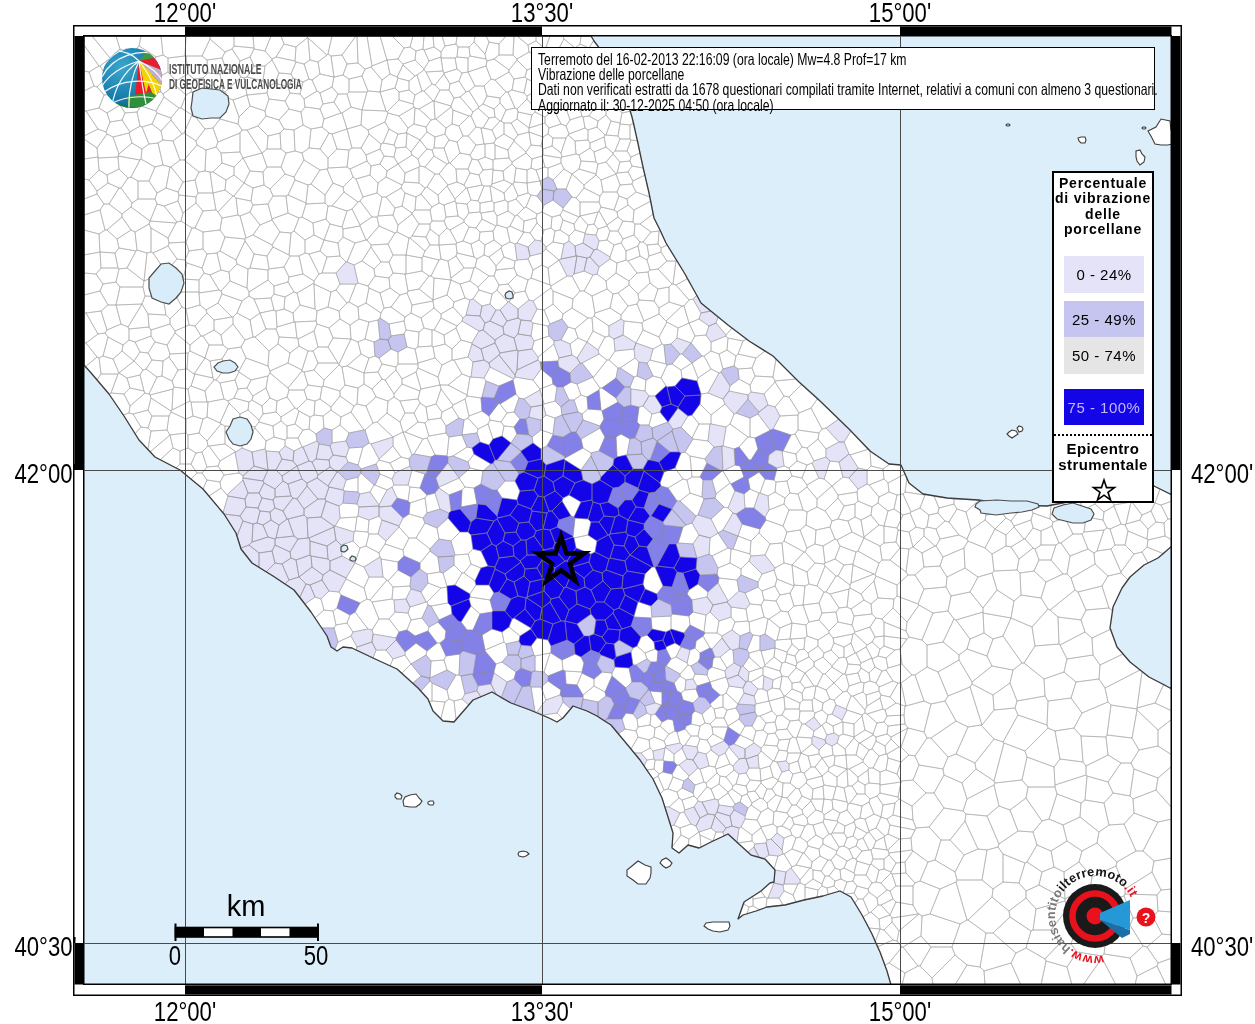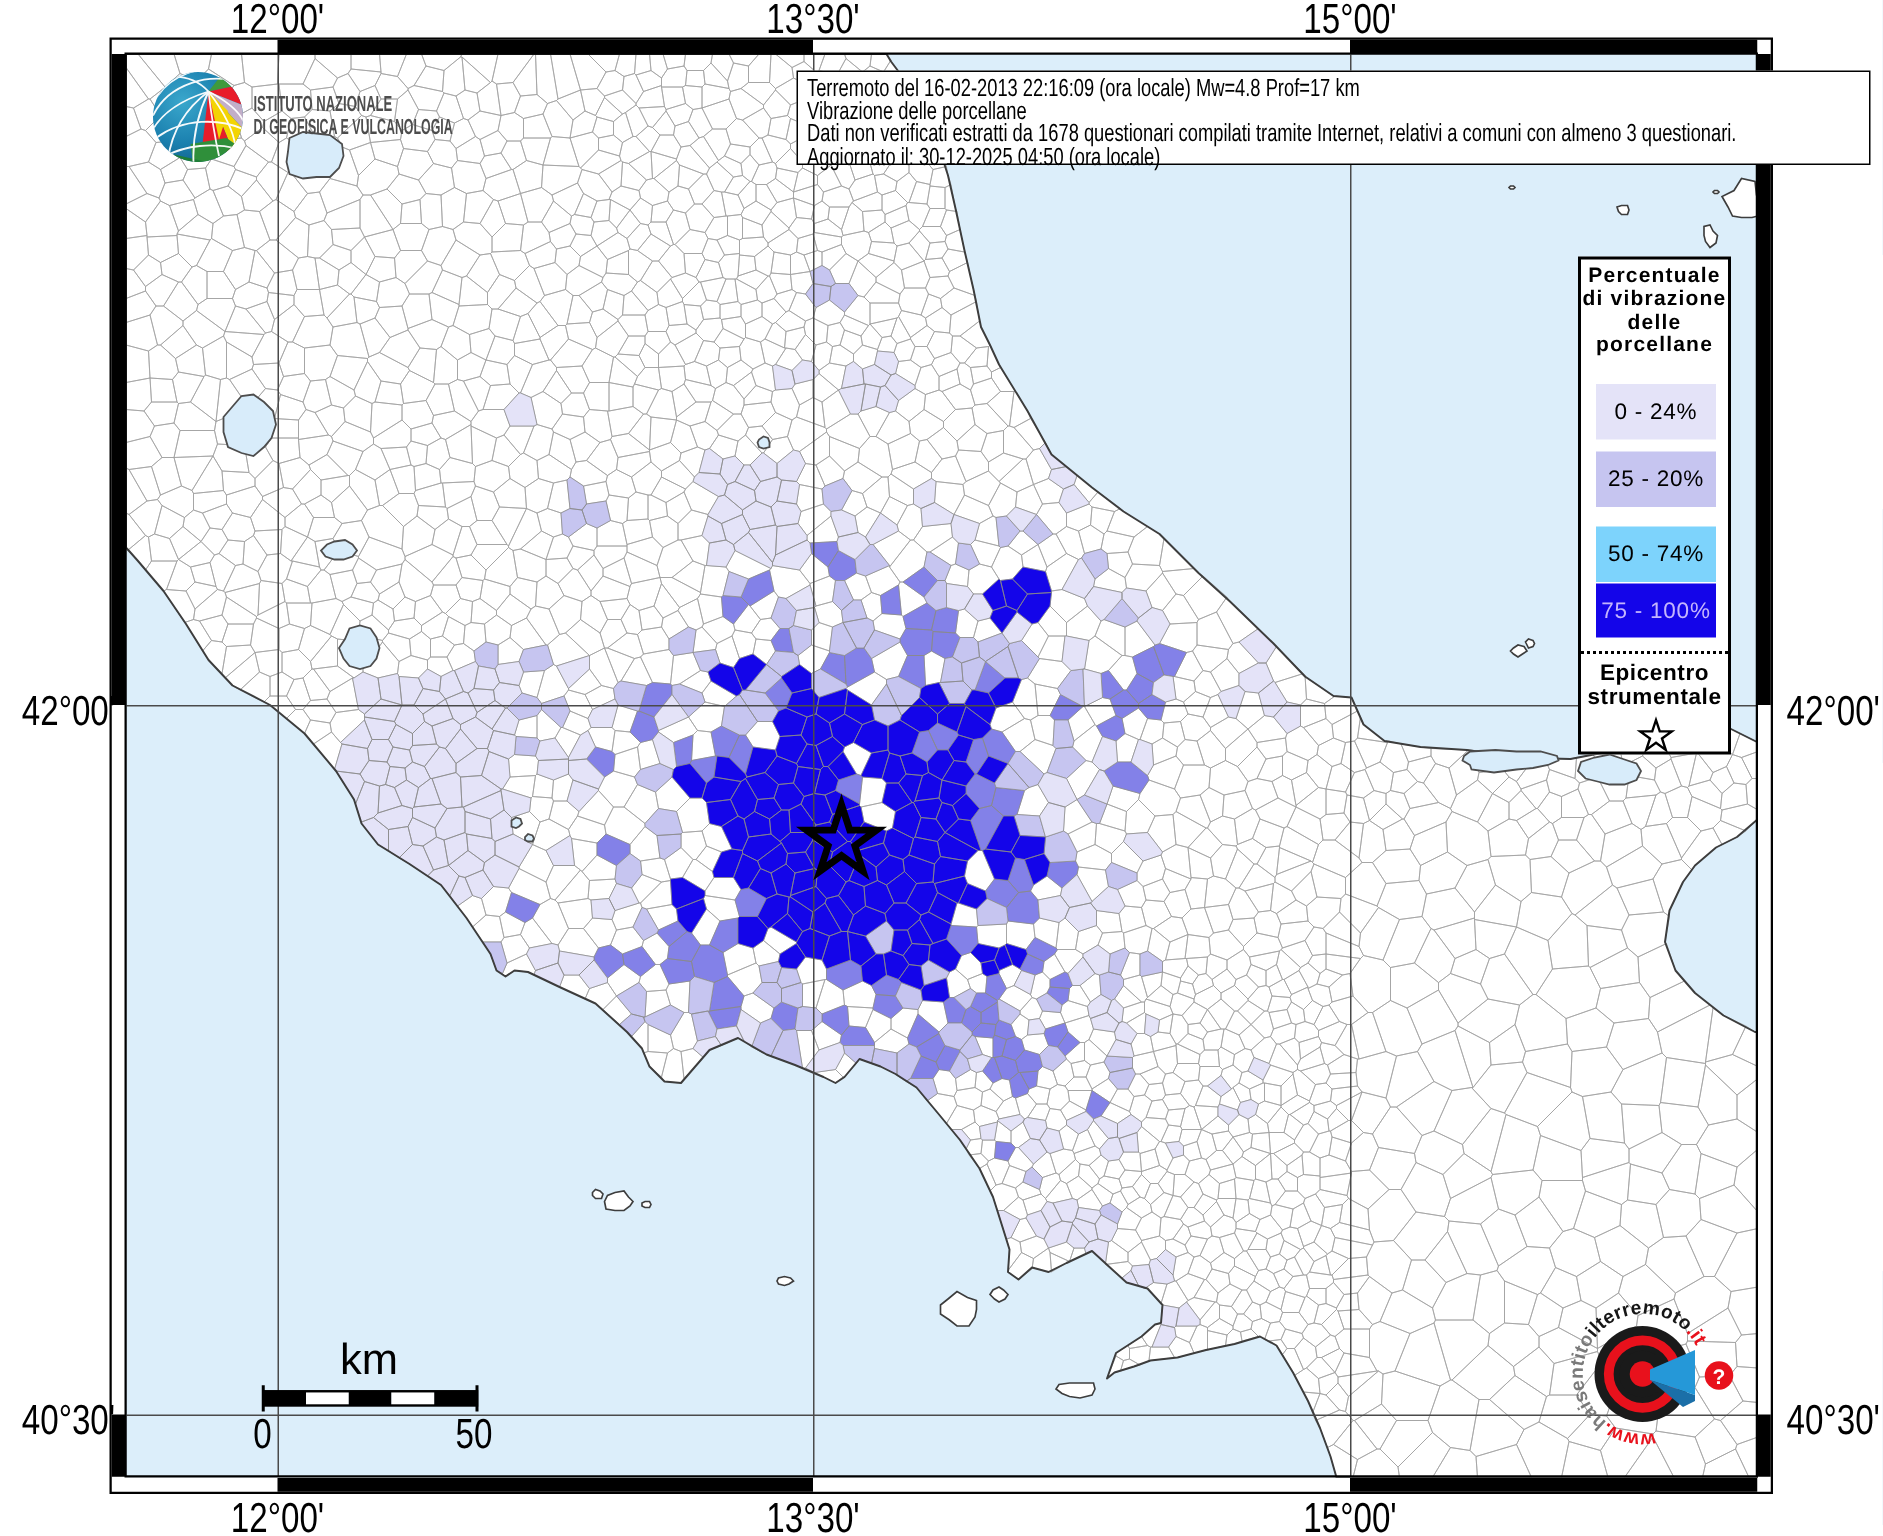--- a/index.html
+++ b/index.html
@@ -1,17 +1,17 @@
 <!DOCTYPE html>
 <html><head><meta charset="utf-8"><style>
 *{margin:0;padding:0;box-sizing:border-box}
 body{background:#fff;font-family:"Liberation Sans",sans-serif}
 #wrap{position:relative;width:1255px;height:1024px;background:#fff;overflow:hidden}
 .clab{position:absolute;font-size:28px;color:#000;white-space:nowrap}
-.infobox{position:absolute;left:531px;top:47px;width:716px;height:63px;background:#fff;border:1.5px solid #000;font-size:16.5px;line-height:15.4px;padding:3.5px 0 0 6px;color:#000}
+.infobox{position:absolute;left:531px;top:47px;width:624px;height:63px;background:#fff;border:1.5px solid #000;font-size:16.5px;line-height:15.4px;padding:3.5px 0 0 6px;color:#000}
 .infobox div{white-space:nowrap;transform:scaleX(0.74);transform-origin:left}
 .legend{position:absolute;left:1052px;top:171px;width:102px;height:332px;background:#fff;border:2px solid #000;text-align:center;color:#000}
 .legend .title{font-weight:bold;font-size:14px;line-height:15.4px;margin-top:3px;letter-spacing:0.8px}
 .sw{position:absolute;left:10px;width:80px;height:36.5px;font-weight:normal;font-size:15px;line-height:38px;text-align:center;letter-spacing:0.5px}
 .leg2{position:absolute;left:0;width:100%;font-weight:bold;font-size:15px;line-height:15.5px;letter-spacing:0.4px}
 </style></head><body>
 <div id="wrap">
 <svg width="1255" height="1024" viewBox="0 0 1255 1024">
 <defs>
         <clipPath id="mapclip">
@@ -157,21 +157,21 @@
 
 <div class="infobox">
       <div>Terremoto del 16-02-2013 22:16:09 (ora locale) Mw=4.8 Prof=17 km</div>
 <div>Vibrazione delle porcellane</div>
 <div>Dati non verificati estratti da 1678 questionari compilati tramite Internet, relativi a comuni con almeno 3 questionari.</div>
 <div>Aggiornato il: 30-12-2025 04:50 (ora locale)</div>
     </div>
 <div class="legend">
 <div class="title">Percentuale<br>di vibrazione<br>delle<br>porcellane</div>
 <div class="sw" style="top:83px;background:#e4e3f8">0 - 24%</div>
-<div class="sw" style="top:128px;background:#c6c5f0">25 - 20%</div>
-<div class="sw" style="top:178px;background:#7dd3fc">50 - 74%</div>
+<div class="sw" style="top:128px;background:#c6c5f0">25 - 49%</div>
+<div class="sw" style="top:164px;background:#e5e5e5">50 - 74%</div>
 <div class="sw" style="top:215.5px;background:#1405e9;color:#c4b5fd">75 - 100%</div>
 <div style="position:absolute;top:261px;left:0;width:100%;border-top:2px dotted #000"></div>
 <div class="leg2" style="top:268px">Epicentro<br>strumentale</div>
 <svg style="position:absolute;top:304px;left:33px" width="34" height="30" viewBox="0 0 34 30">
 <path d="M17.0 3.0L19.5 10.6L27.5 10.6L21.0 15.3L23.5 22.9L17.0 18.2L10.5 22.9L13.0 15.3L6.5 10.6L14.5 10.6Z" fill="none" stroke="#000" stroke-width="1.6"></path>
       </svg>
 </div>
 </div>
 </body></html>

